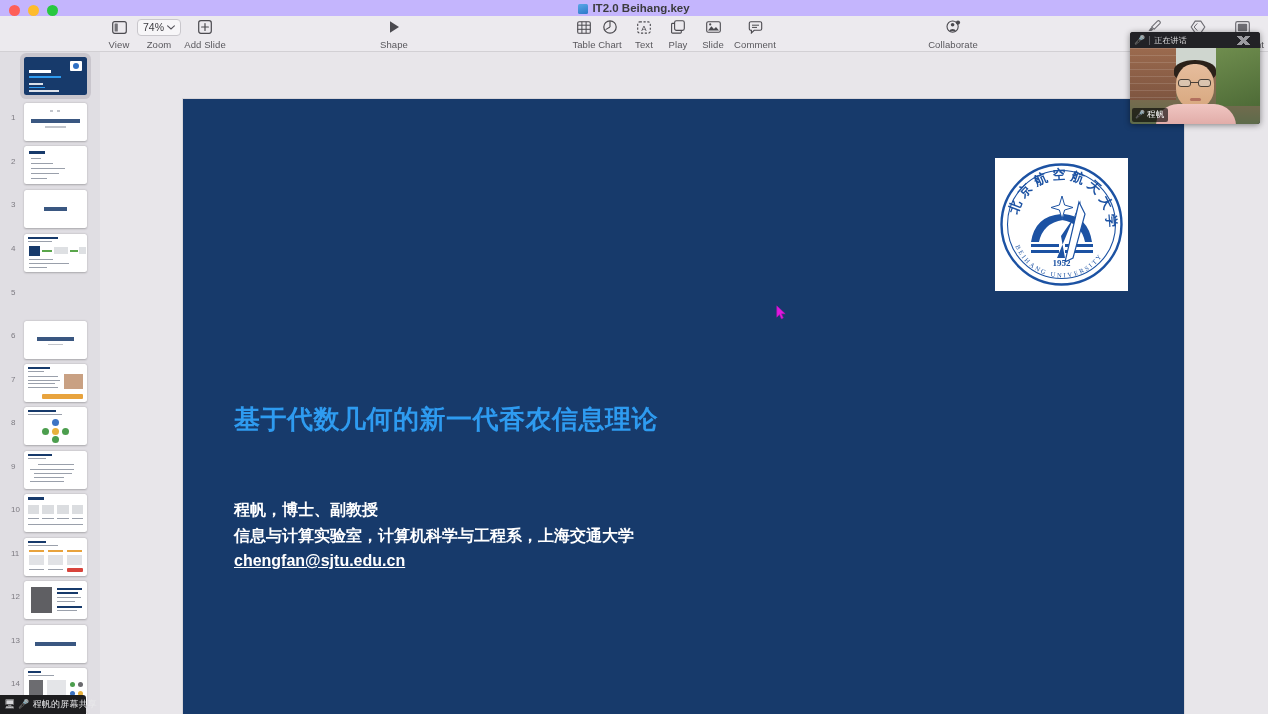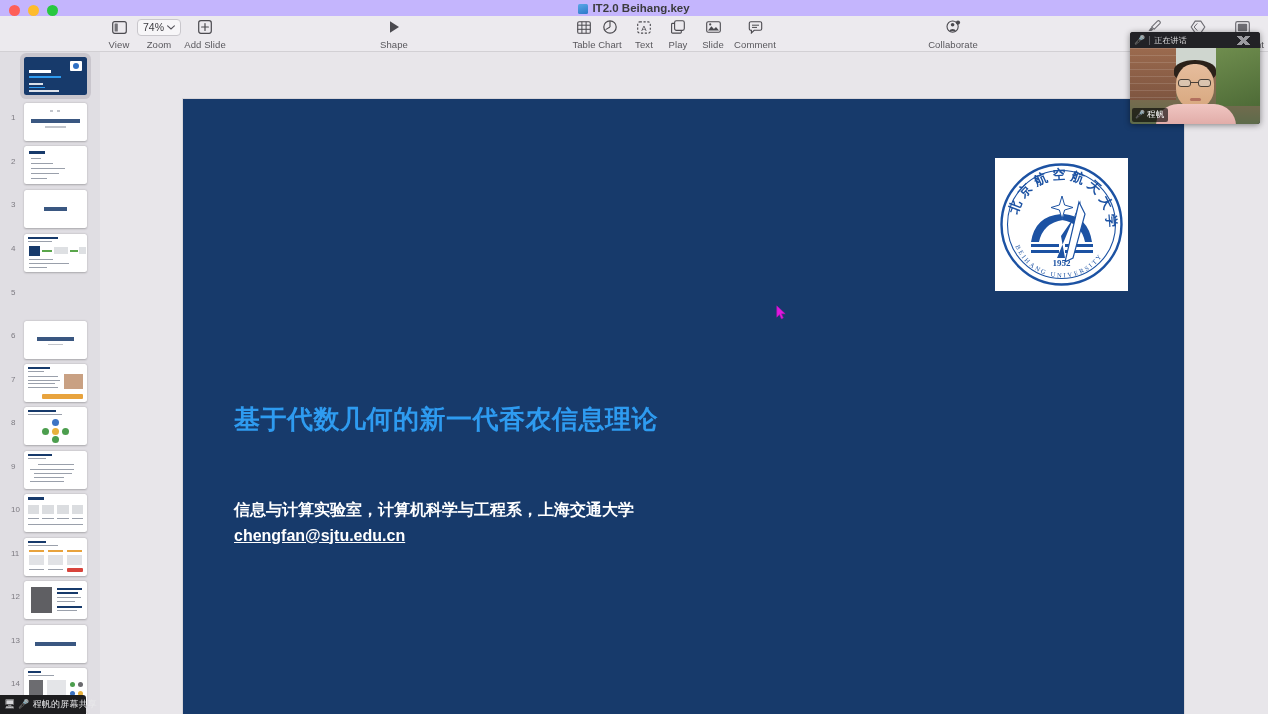--- a/index.html
+++ b/index.html
@@ -582,20 +582,21 @@
           <path d="M84 44 L70 104 L78 100 L90 56 Z" fill="#ffffff" stroke="#1c52a3" stroke-width="1.2"></path>
 
           <path d="M67 38 L69.6 47 L78 49.5 L69.6 52 L67 61 L64.4 52 L56 49.5 L64.4 47 Z" fill="#ffffff" stroke="#1c52a3" stroke-width="1"></path>
           <text x="66.5" y="108" font-size="9" font-weight="bold" fill="#1c52a3" text-anchor="middle" font-family="Liberation Serif, serif">1952</text>
         </svg>
       </div>
 
       <div class="slide-sub">基于代数几何的新一代香农信息理论</div>
 
       <div class="slide-author">
+        <div>程帆，博士、副教授</div>
         <div>信息与计算实验室，计算机科学与工程系，上海交通大学</div>
         <div><span class="mail">chengfan@sjtu.edu.cn</span></div>
       </div>
 
       <div class="cursor">
         <svg width="11" height="15" viewBox="0 0 11 15">
           <path d="M0.8 0.8 L0.8 12.2 L3.5 9.6 L5.4 13.8 L7.3 12.9 L5.4 8.8 L9.2 8.8 Z" fill="#e018e0" stroke="#b110b1" stroke-width="0.6"></path>
         </svg>
       </div>
     </div>

